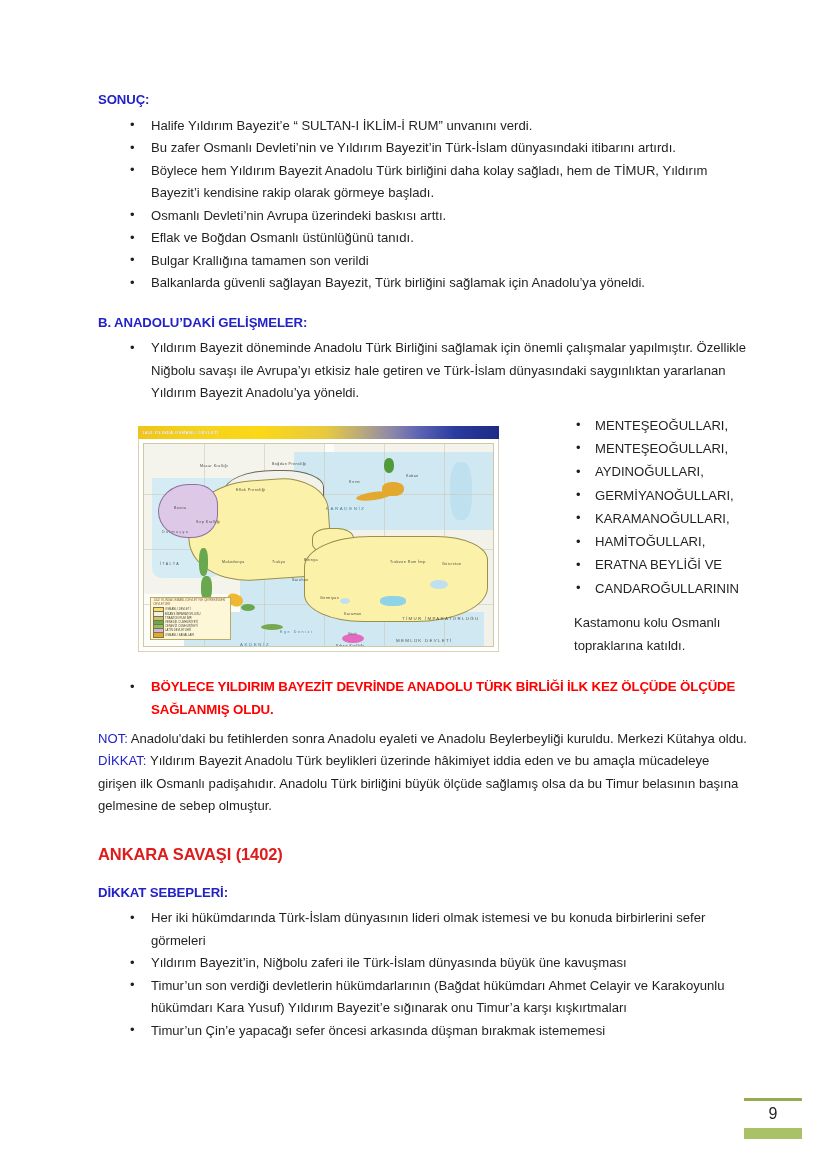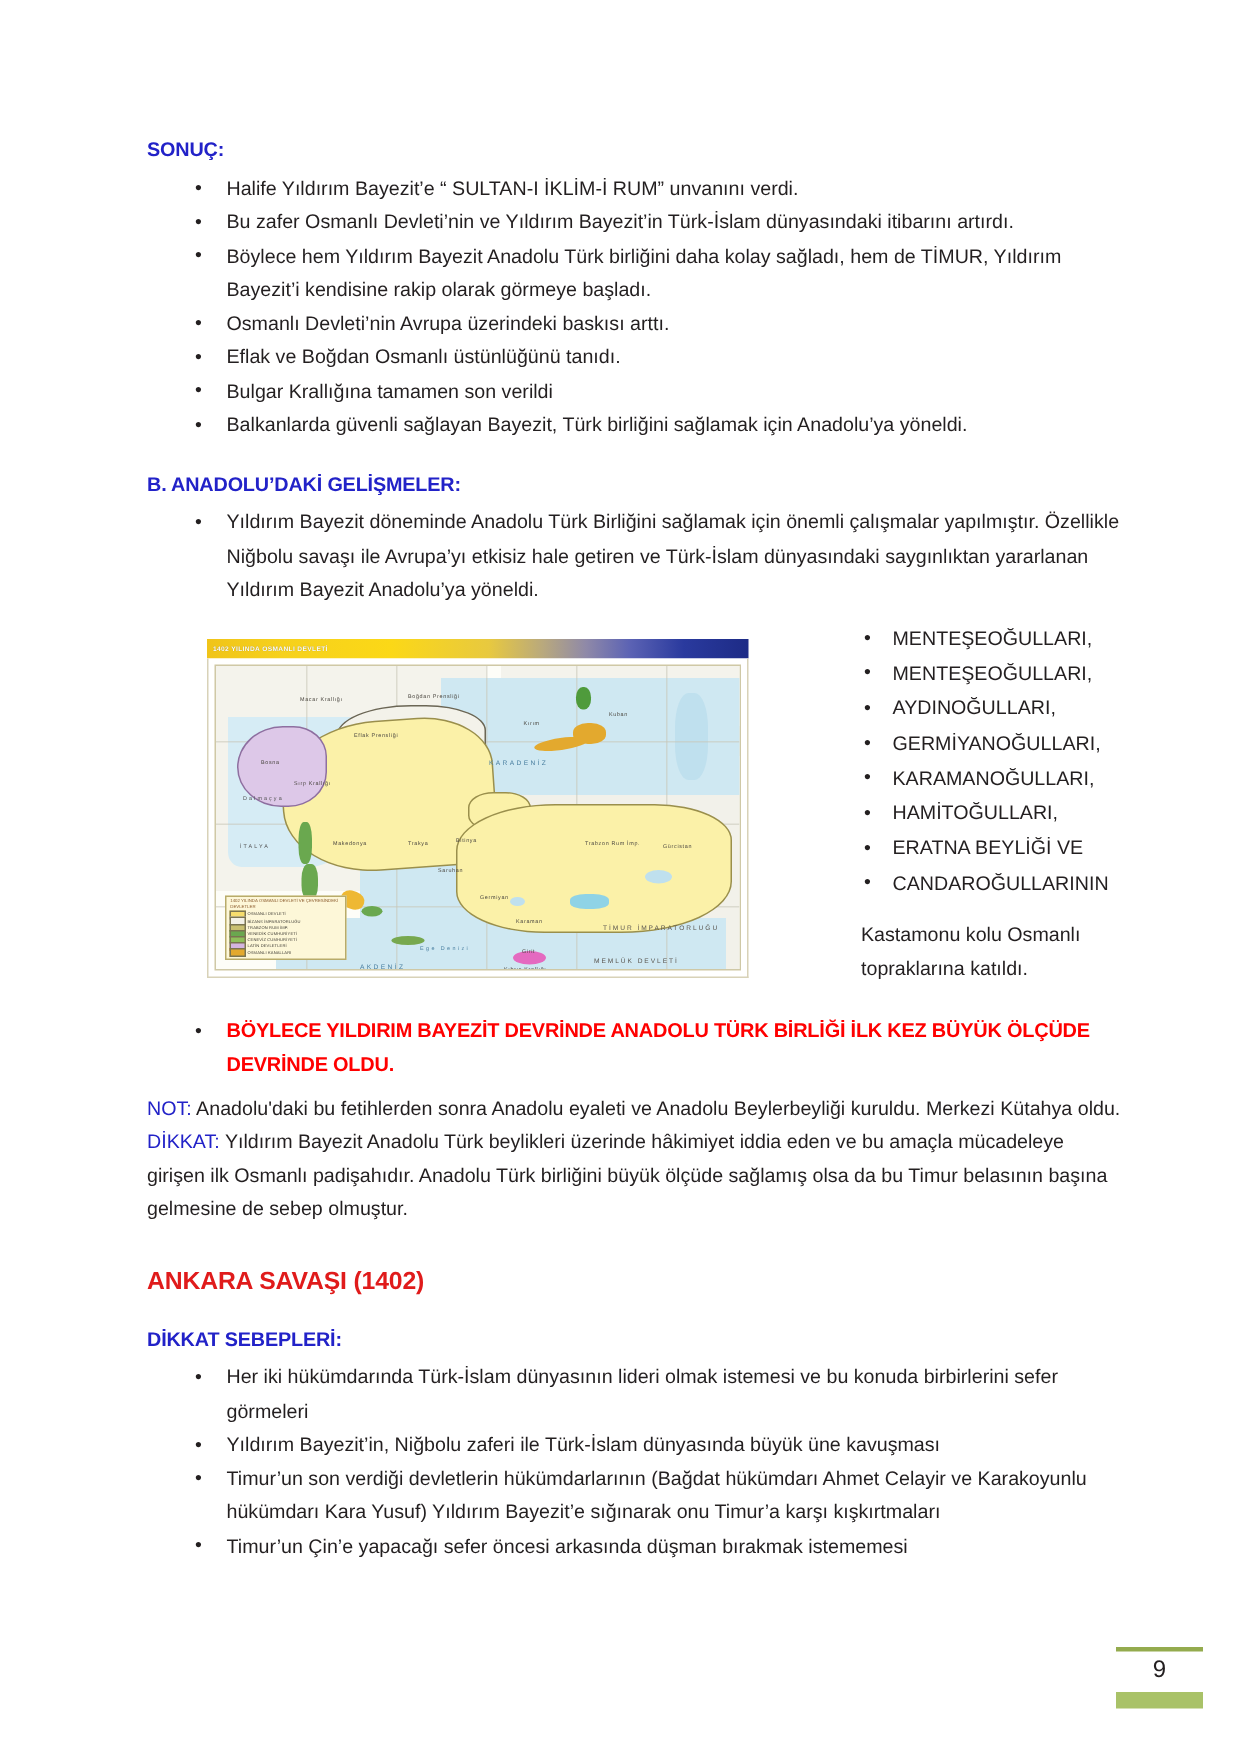--- a/index.html
+++ b/index.html
@@ -393,21 +393,21 @@
           <li>ERATNA BEYLİĞİ VE</li>
           <li>CANDAROĞULLARININ</li>
         </ul>
         <p class="beylik-tail">Kastamonu kolu Osmanlı topraklarına katıldı.</p>
       </div>
     </div>
 
     <div class="sp-6"></div>
 
     <ul class="bl">
-      <li class="red-item">BÖYLECE YILDIRIM BAYEZİT DEVRİNDE ANADOLU TÜRK BİRLİĞİ İLK KEZ BÜYÜK ÖLÇÜDE DEVRİNDE OLDU.</li>
+      <li class="red-item">BÖYLECE YILDIRIM BAYEZİT DEVRİNDE ANADOLU TÜRK BİRLİĞİ İLK KEZ ÖLÇÜDE ÖLÇÜDE SAĞLANMIŞ OLDU.</li>
     </ul>
 
     <div class="sp-6"></div>
 
     <p class="para"><span class="lead-blue">NOT:</span><span> Anadolu'daki bu fetihlerden sonra Anadolu eyaleti ve Anadolu Beylerbeyliği kuruldu. Merkezi Kütahya oldu.</span></p>
 
     <p class="para"><span class="lead-blue">DİKKAT:</span><span> Yıldırım Bayezit Anadolu Türk beylikleri üzerinde hâkimiyet iddia eden ve bu amaçla mücadeleye girişen ilk Osmanlı padişahıdır. Anadolu Türk birliğini büyük ölçüde sağlamış olsa da bu Timur belasının başına gelmesine de sebep olmuştur.</span></p>
 
     <div class="sp-26"></div>
 

